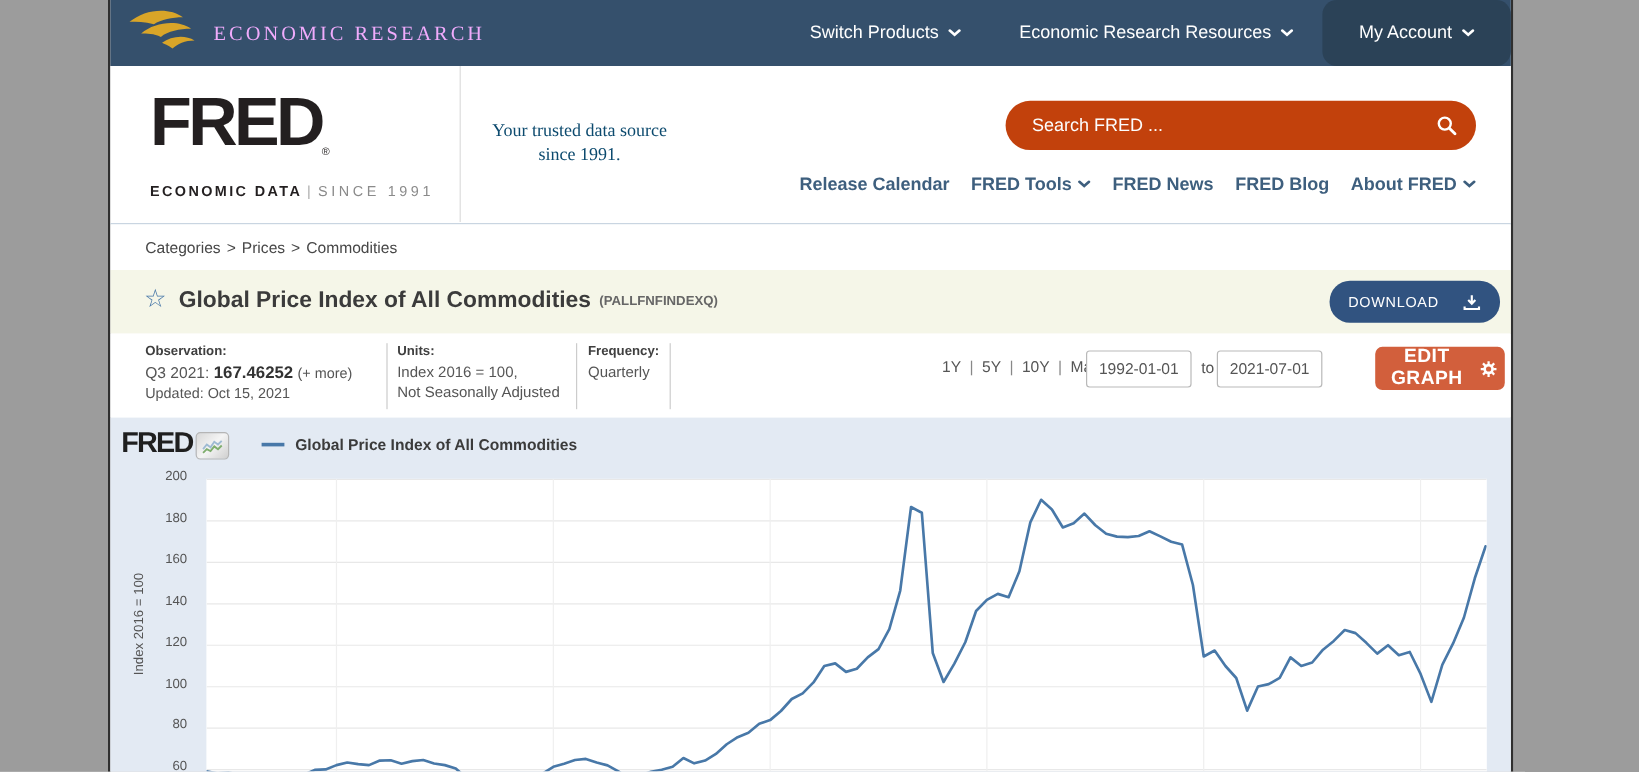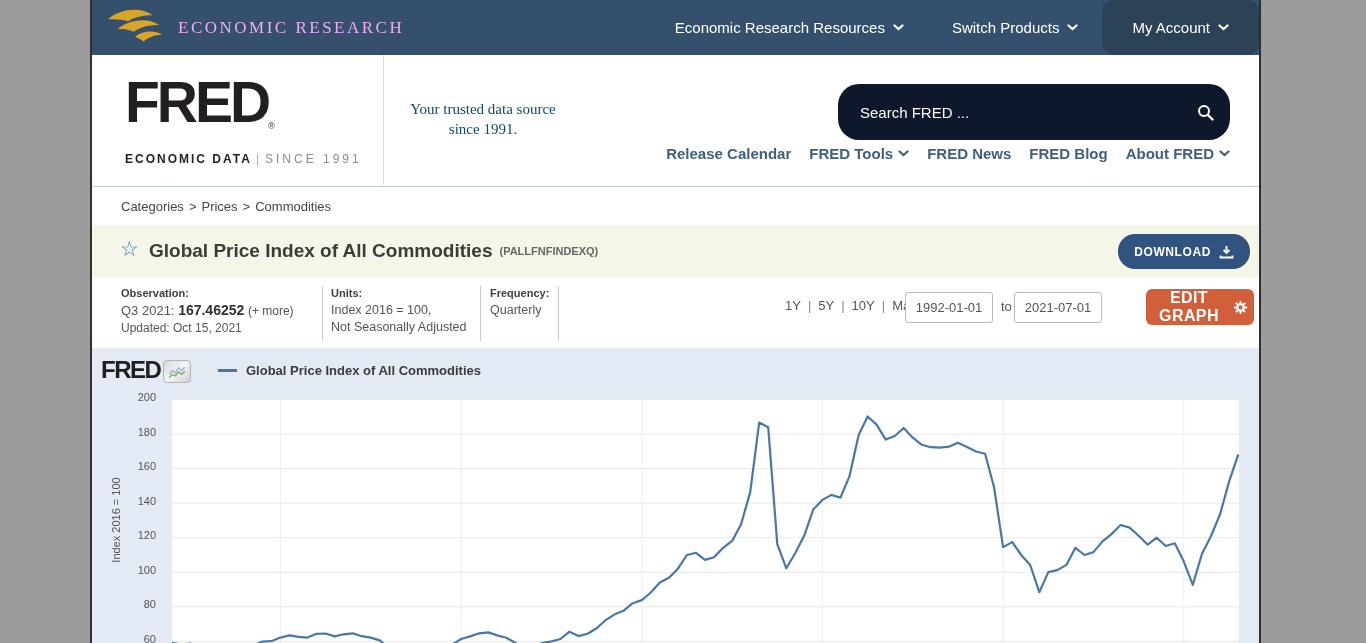--- a/index.html
+++ b/index.html
@@ -26,40 +26,40 @@
   .badge30{position:absolute;left:191px;top:6px;width:82px;height:100px;z-index:3;}
   .tile{position:absolute;border-radius:9px;background:linear-gradient(135deg,#D6D6D6,#F6F6F6 45%,#C9C9C9);
     border:1px solid #ABABAB;box-shadow:1px 2px 3px rgba(0,0,0,.25);display:flex;flex-direction:column;align-items:center;justify-content:center;}
   .tile30{left:0;top:0;width:46px;height:44px;}
   .tilechart{left:22px;top:42px;width:50px;height:46px;transform:rotate(12deg);}
   .b3{font-size:22px;font-weight:bold;color:#7A99B5;line-height:20px;}
   .byears{font-size:7px;font-weight:bold;letter-spacing:1px;color:#8CB87A;}
   .vdiv-mast{position:absolute;left:291px;top:0;width:1px;height:130px;background:#DDD;}
   .tagline{position:absolute;left:296px;top:44px;width:190px;text-align:center;
     font-family:"Liberation Serif",serif;font-size:15px;color:#0c4a6e;line-height:20px;}
-  .search-pill{position:absolute;left:746px;top:29px;width:392px;height:56px;border-radius:21px;background:#0f172a;
+  .search-pill{position:absolute;left:746px;top:29px;width:392px;height:41px;border-radius:21px;background:#c2410c;
     display:flex;align-items:center;padding:0 16px 0 20px;box-sizing:border-box;}
   .search-pill input{flex:1;background:transparent;border:none;outline:none;color:#fff;font-size:15px;font-family:"Liberation Sans",sans-serif;}
   .search-pill input::placeholder{color:#FDFDFD;opacity:1;}
   .mast-links{position:absolute;right:29px;top:90px;display:flex;gap:18px;align-items:center;}
   .mlink{color:#3E5F7E;font-size:15px;font-weight:bold;display:flex;align-items:center;gap:5px;cursor:pointer;white-space:nowrap;}
 
   
   .crumbrow{position:absolute;left:0;top:187px;width:100%;height:38px;background:#fff;}
   .crumbs{position:absolute;left:29px;top:12px;font-size:13px;color:#474747;}
   .crumb{cursor:pointer;}
   .crumb-sep{color:#474747;margin:0 5px;}
 
   
   .titleband{position:absolute;left:0;top:225px;width:100%;height:53px;background:#F5F6E8;}
   .star{position:absolute;left:28px;top:12px;font-size:21px;color:#4878A8;cursor:pointer;}
   .stitle{position:absolute;left:57px;top:15px;font-size:19px;font-weight:bold;color:#3B3B3B;white-space:nowrap;}
   .sid{font-size:11px;font-weight:bold;color:#666;margin-left:7px;vertical-align:2px;}
   .dl-btn{position:absolute;right:9px;top:9px;height:35px;padding:0 16px;border-radius:17px;background:#315380;border:none;
-    color:#fff;font-size:12px;font-weight:bold;letter-spacing:.6px;display:flex;align-items:center;gap:8px;cursor:pointer;font-family:"Liberation Sans",sans-serif;}
+    color:#fff;font-size:12px;font-weight:normal;letter-spacing:.6px;display:flex;align-items:center;gap:20px;cursor:pointer;font-family:"Liberation Sans",sans-serif;}
 
   
   .metarow{position:absolute;left:0;top:278px;width:100%;height:70px;background:#fff;}
   .mlabel{font-size:11px;font-weight:bold;color:#3F3F3F;margin-bottom:3px;}
   .obs{position:absolute;left:29px;top:9px;}
   .obsline{font-size:13px;color:#555;}
   .obsval{font-size:14px;font-weight:bold;color:#333;}
   .obsmore{font-size:12px;color:#555;}
   .updated{font-size:12px;color:#555;margin-top:3px;}
   .units{position:absolute;left:239px;top:9px;}
@@ -99,29 +99,29 @@
         <svg width="60" height="40" viewBox="0 0 62 40">
           <path d="M2,13 C15,2 36,0 48,9 C39,9 29,11 23,15 C15,13 8,13 2,13 Z" fill="#D9A528"></path>
           <path d="M12,23 C24,13 44,11 55,19 C45,19 35,21 29,26 C23,23 17,23 12,23 Z" fill="#D9A528"></path>
           <path d="M30,31 C38,25 50,24 58,29 C50,29 43,32 39,36 C35,33 32,32 30,31 Z" fill="#D9A528"></path>
         </svg>
       </span>
       <span class="brand-text">ECONOMIC RESEARCH</span>
     </div>
     <div id="topbar-menus" style="display:flex;align-items:stretch;">
         <div class="tmenu">
+          <span>Switch Products</span>
+          <span style="display:flex;">
+            <svg class="chev" width="11" height="7" viewBox="0 0 11 7">
+              <polyline points="1.5,1.5 5.5,5 9.5,1.5" fill="none" stroke="currentColor" stroke-width="2.2" stroke-linecap="round"></polyline>
+            </svg>
+          </span>
+        </div>
+        <div class="tmenu">
           <span>Economic Research Resources</span>
-          <span style="display:flex;">
-            <svg class="chev" width="11" height="7" viewBox="0 0 11 7">
-              <polyline points="1.5,1.5 5.5,5 9.5,1.5" fill="none" stroke="currentColor" stroke-width="2.2" stroke-linecap="round"></polyline>
-            </svg>
-          </span>
-        </div>
-        <div class="tmenu">
-          <span>Switch Products</span>
           <span style="display:flex;">
             <svg class="chev" width="11" height="7" viewBox="0 0 11 7">
               <polyline points="1.5,1.5 5.5,5 9.5,1.5" fill="none" stroke="currentColor" stroke-width="2.2" stroke-linecap="round"></polyline>
             </svg>
           </span>
         </div>
         <div class="tmenu hl">
           <span>My Account</span>
           <span style="display:flex;">
             <svg class="chev" width="11" height="7" viewBox="0 0 11 7">

